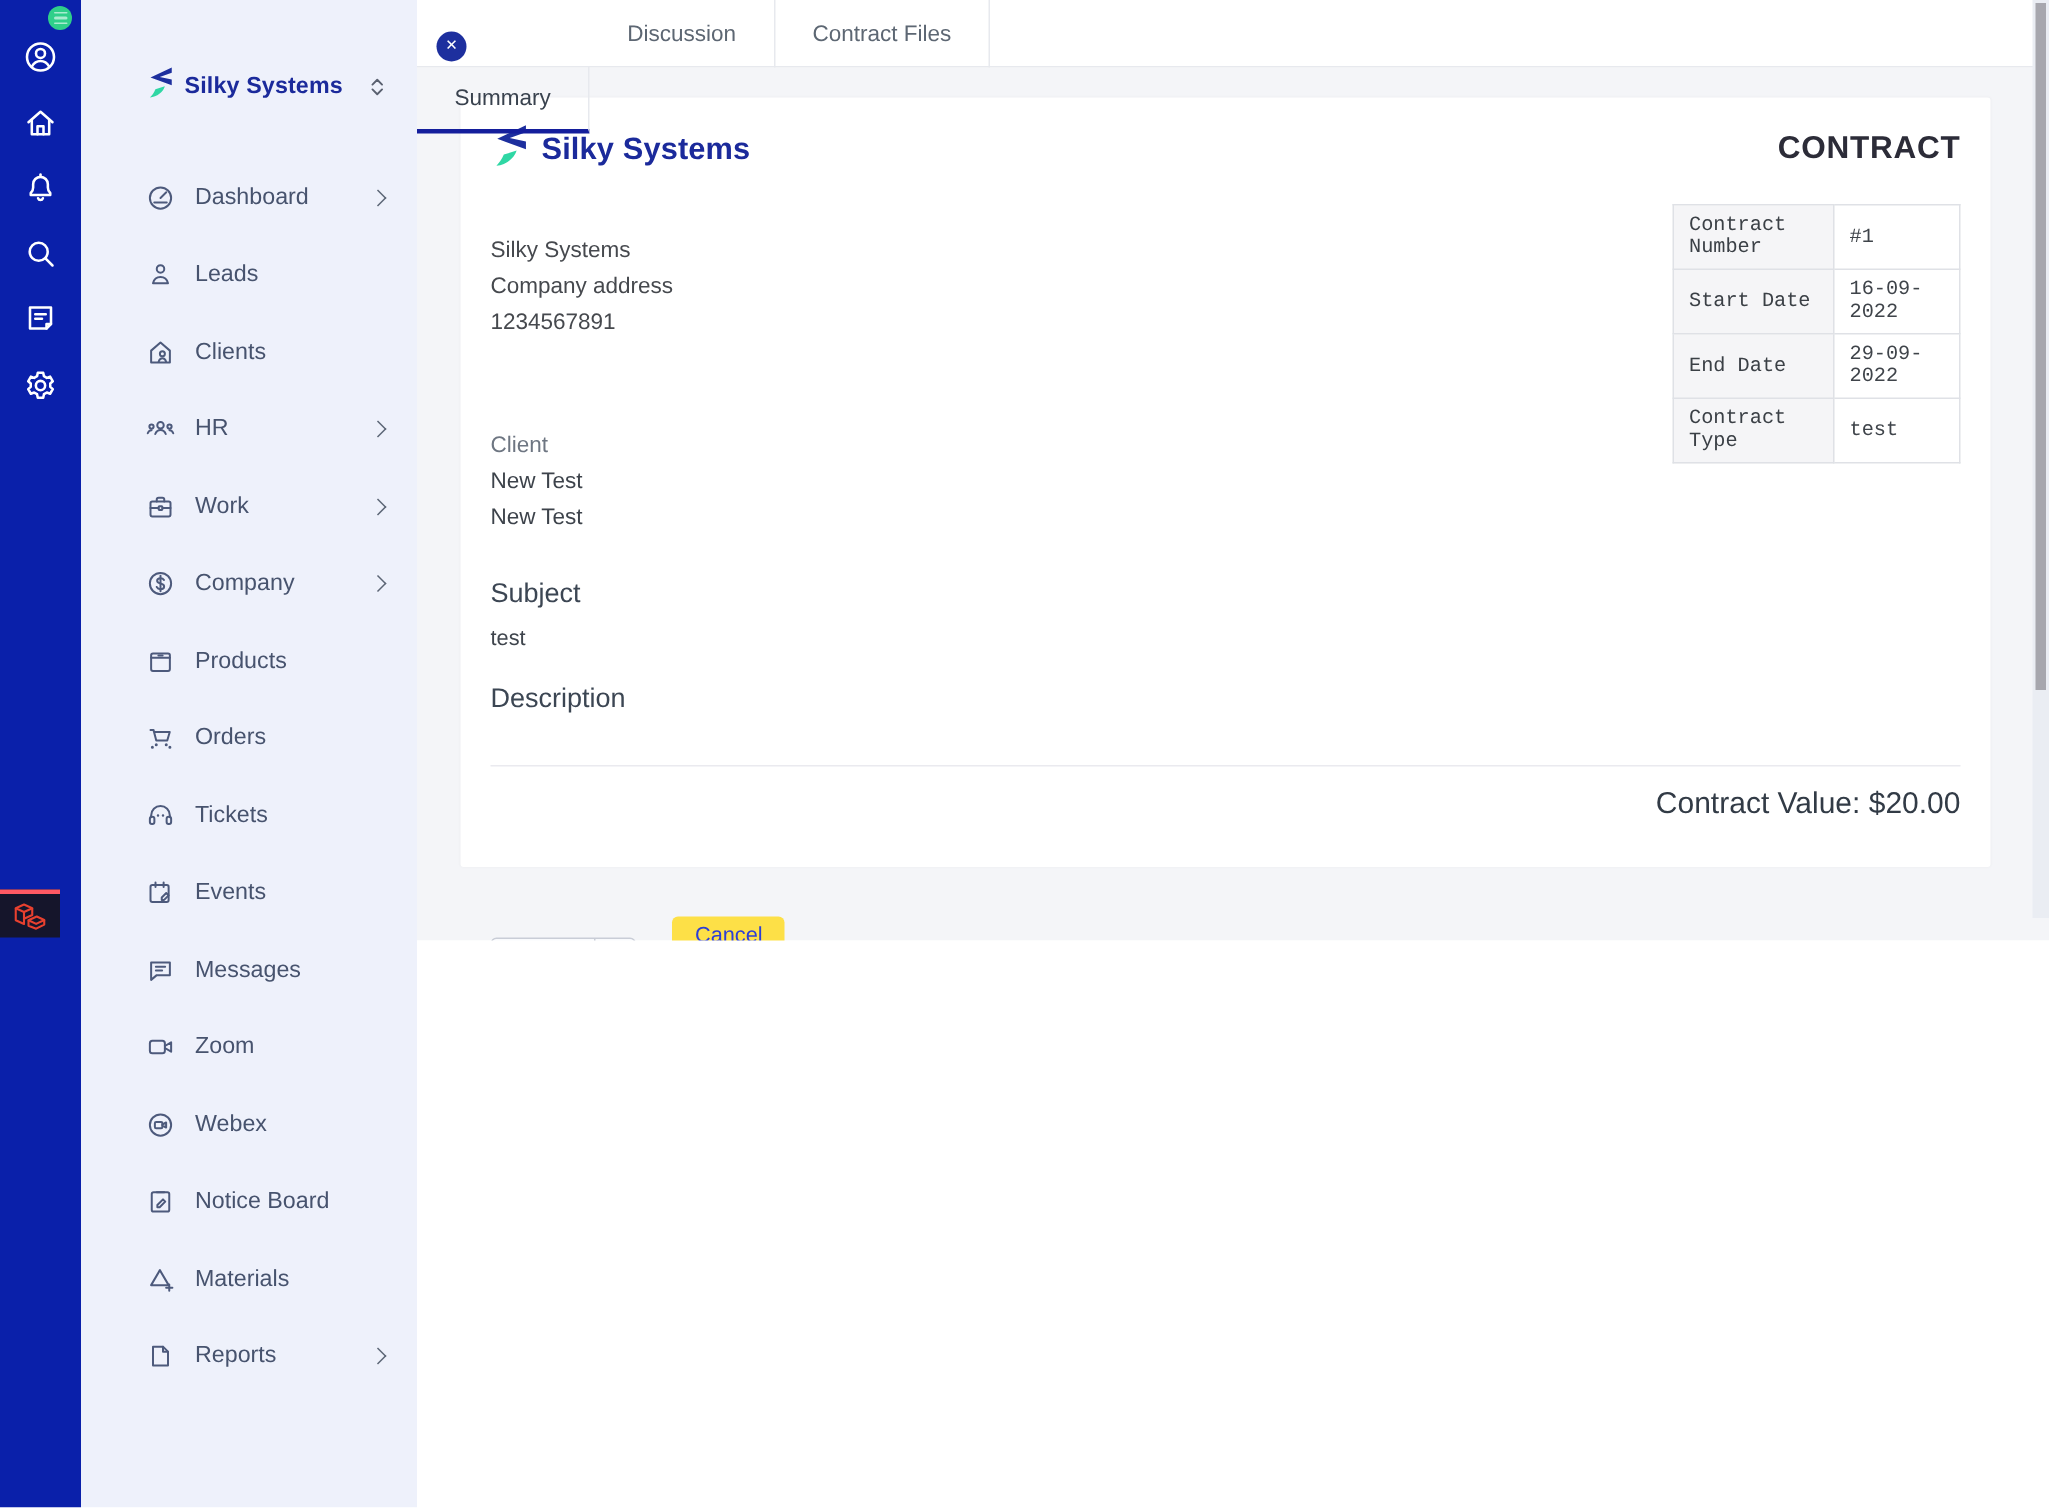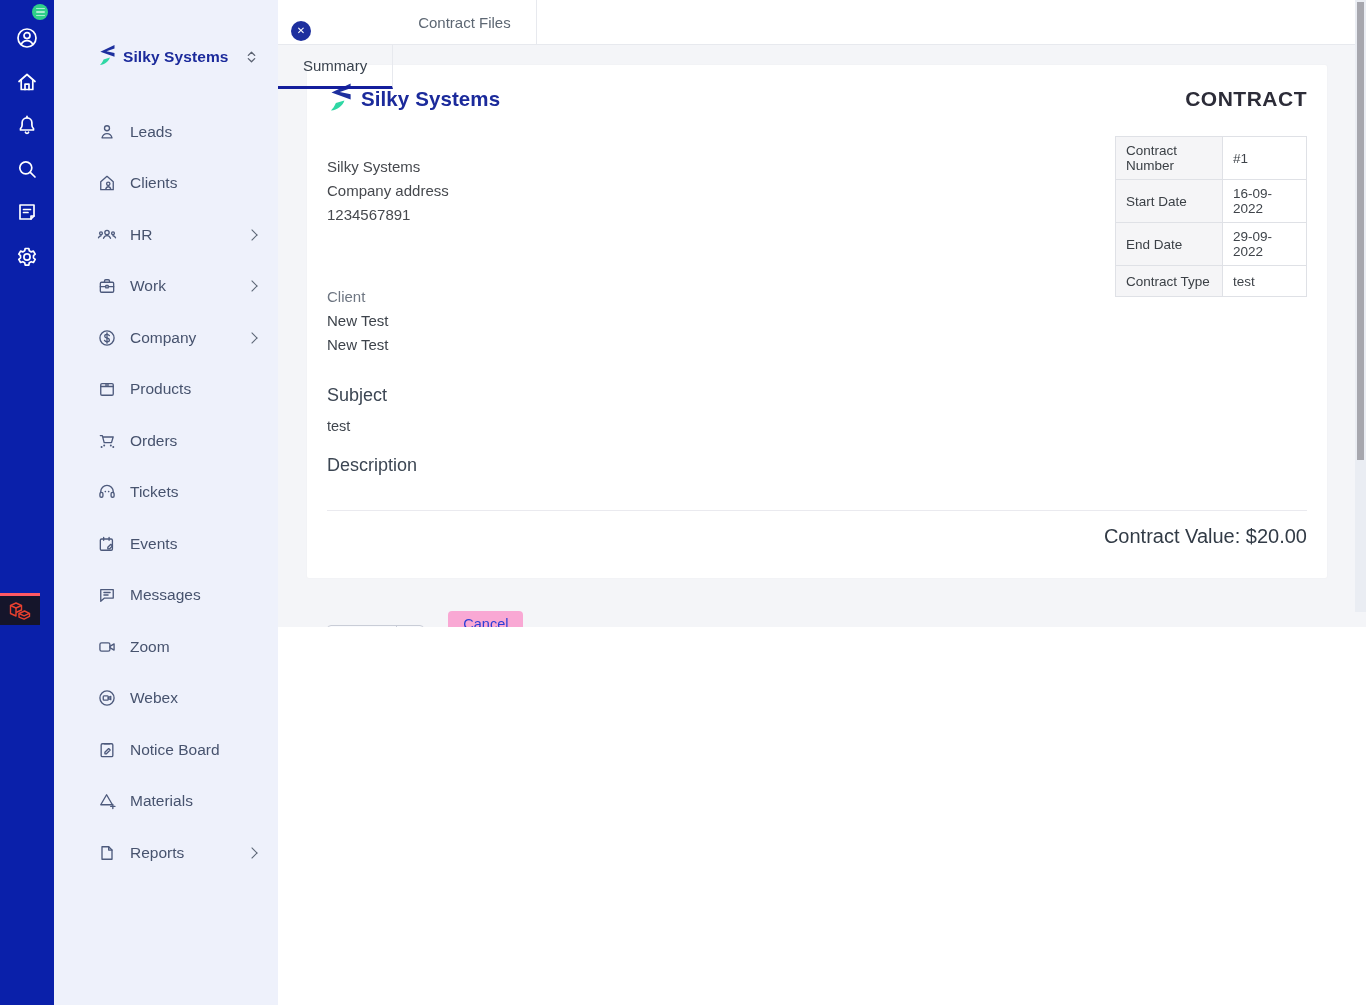--- a/index.html
+++ b/index.html
@@ -34,42 +34,42 @@
   .tabs { position:absolute; left:0; top:0; right:0; height:45px; background:#fff; border-bottom:1px solid #e7e9ee; display:flex; z-index:2; }
   .tab { height:45px; padding:0 25px; display:flex; align-items:center; font-size:15px; color:#5d6773; border-right:1px solid #e7e9ee; cursor:pointer; white-space:nowrap; }
   .tab.active { color:#39424e; border-bottom:3px solid #141e9c;margin-top:44px; }
 
   .content { position:absolute; left:0; top:45px; right:0; height:582px; background:#f4f5f8; z-index:1; }
   .card { position:absolute; left:29px; top:20px; width:1020px; height:513px; background:#fff; border-radius:2px; box-shadow:0 0 2px rgba(0,0,0,.04); }
   .card-logo { position:absolute; left:20px; top:17px; display:flex; align-items:center; gap:7px; }
   .card-logo .brand-text { font-size:20.5px; }
   .contract-title { position:absolute; right:20px; top:22px; font-size:21px; font-weight:bold; color:#2c2c38; letter-spacing:.5px; }
 
-  .meta-table { position:absolute; right:20px; top:71px; border-collapse:collapse; }
+  .meta-table { position:absolute; right:20px; top:71px; border-collapse:collapse;font-family:Liberation Mono, monospace; }
   .meta-table td { border:1px solid #dfe1e6; font-size:13.5px; padding:6px 10px; height:31px; }
   .meta-table td.k { background:#f5f5f7; color:#3b4046; width:107px; }
   .meta-table td.v { background:#fff; color:#3f444a; width:84px; }
 
   .company-block { position:absolute; left:20px; top:90px; font-size:15px; color:#46494e; line-height:24px; }
   .client-block { position:absolute; left:20px; top:220px; font-size:15px; line-height:24px; }
   .client-label { color:#6e7682; }
   .client-line { color:#3d434b; }
   .sec-h { position:absolute; left:20px; font-size:18px; color:#3c4653; }
   .subject-h { top:320px; }
   .subject-v { position:absolute; left:20px; top:353px; font-size:14.5px; color:#3f454d; }
   .desc-h { top:390px; }
   .divider { position:absolute; left:20px; right:20px; top:445px; border-top:1px solid #eaeaef; }
   .value-text { position:absolute; right:20px; top:460px; font-size:20px; color:#323b46; }
 
   .action-row { position:absolute; left:49px; top:556px; display:flex; align-items:flex-start; }
   .action-btn { display:flex; align-items:stretch; background:#f9fafd; border:1px solid #c9cdd7; border-radius:4px; color:#3e4856; font-size:14.5px; height:30px; cursor:pointer;margin-top:24px; }
   .action-btn .ab-label { padding:0 14px; display:flex; align-items:center; }
   .action-btn .ab-caret { padding:0 9px; border-left:1px solid #c9cdd7; display:flex; align-items:center; }
   .ab-caret i { width:8px; height:8px; border-right:1.7px solid #4c5666; border-bottom:1.7px solid #4c5666; transform:rotate(45deg) translate(-1px,-1px); }
-  .cancel-btn { margin-left:24px; margin-top:10px; background:#f9a8d4; border:none; border-radius:4px; padding:5px 15px; color:#2c3ed6; font-size:14.5px; cursor:pointer; font-family:inherit; }
+  .cancel-btn { margin-left:24px; margin-top:10px; background:#fde047; border:none; border-radius:4px; padding:5px 15px; color:#2c3ed6; font-size:14.5px; cursor:pointer; font-family:inherit; }
 
   .white-cover { position:absolute; left:0; top:627px; right:0; bottom:0; background:#fff; z-index:3; }
 
   .sb-track { position:absolute; right:0; top:0; width:11px; height:612px; background:#eaedf3; z-index:4; }
   .sb-thumb { position:absolute; right:2px; top:2px; width:7px; height:458px; background:#a7a7ae; cursor:pointer; }
 </style>
 </head>
 <body>
 
 <div class="stage">
@@ -149,20 +149,31 @@
             <path d="M4 8l4-4 4 4"></path>
             <path d="M4 12l4 4 4-4"></path>
           </svg>
       </span>
     </div>
 
     <div class="menu">
       <div class="menu-item">
         <span class="mi-icon">
             <svg width="20" height="20" viewBox="0 0 24 24">
+              <circle cx="12" cy="12" r="8.5"></circle>
+              <path d="M12 12l4.6-4.6"></path>
+              <path d="M7 15.5h10"></path>
+            </svg>
+          </span>
+        <span class="mi-label">Dashboard</span>
+        <span class="mi-chev"></span>
+      </div>
+      <div class="menu-item">
+        <span class="mi-icon">
+            <svg width="20" height="20" viewBox="0 0 24 24">
               <circle cx="12" cy="7.5" r="3"></circle>
               <path d="M6 19c.8-3.2 3-5 6-5s5.2 1.8 6 5z"></path>
             </svg>
           </span>
         <span class="mi-label">Leads</span>
       </div>
       <div class="menu-item">
         <span class="mi-icon">
             <svg width="20" height="20" viewBox="0 0 24 24">
               <path d="M4.5 10.5 12 4l7.5 6.5V20h-15z"></path>
@@ -307,20 +318,21 @@
         <span class="mi-label">Reports</span>
         <span class="mi-chev"></span>
       </div>
     </div>
   </div>
 
   <div class="main">
 
     <div class="tabs">
       <div class="tab active">Summary</div>
+      <div class="tab">Discussion</div>
       <div class="tab">Contract Files</div>
     </div>
 
     <div class="content">
       <div class="card">
 
         <div class="card-logo">
           <span>
             <svg width="27" height="30" viewBox="0 0 24 26">
               <path d="M21 1 4 9l17 6.2v-4.6l-9.6-2L21 5.2z" fill="#1d2f9e"></path>

